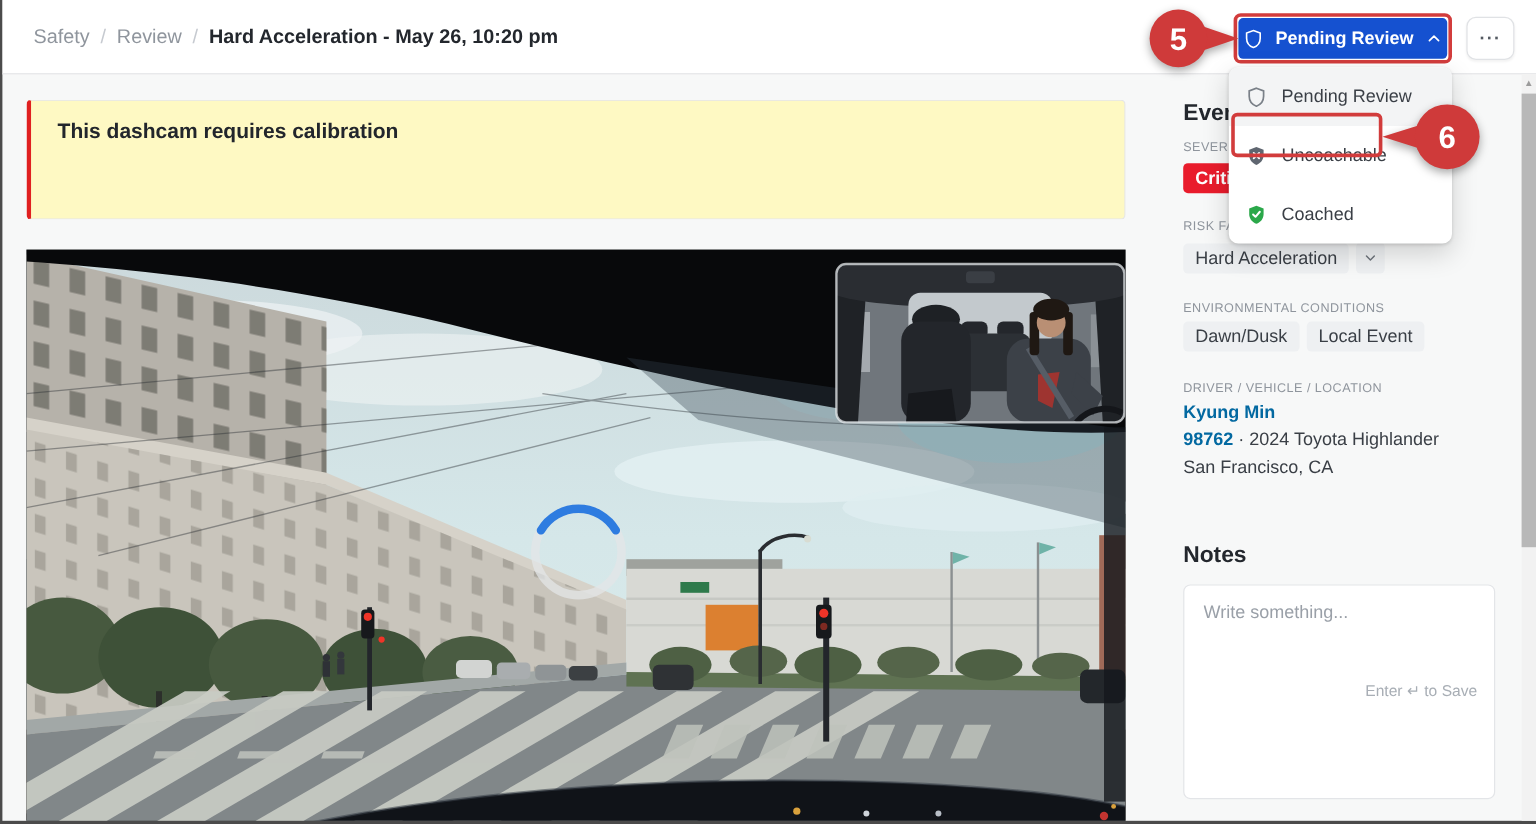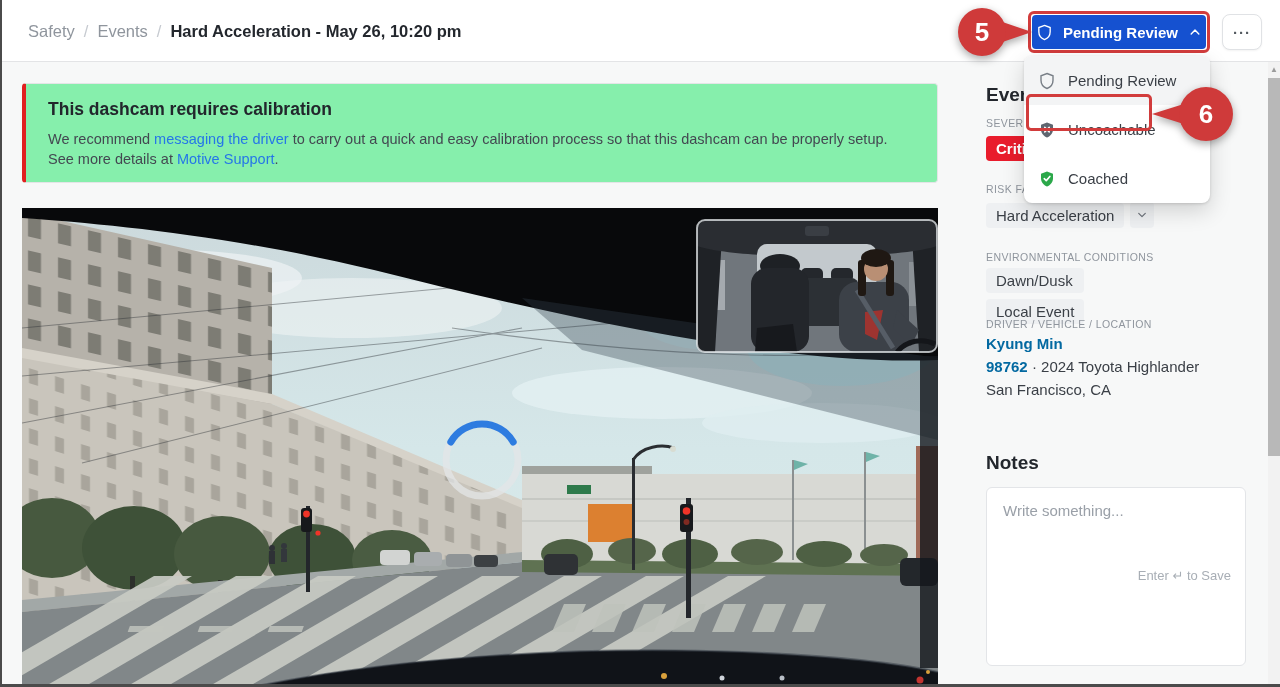--- a/index.html
+++ b/index.html
@@ -32,39 +32,39 @@
   
   .dropdown { position:absolute; left:1022px; top:56px; width:186px; height:147px; background:#fff;
     border-radius:8px; box-shadow:0 1px 3px rgba(0,0,0,.14), 0 8px 22px rgba(0,0,0,.16); z-index:25;
     display:flex; flex-direction:column; overflow:hidden; }
   .dd-item { flex:1; display:flex; align-items:center; gap:12px; padding-left:14px; font-size:15px;
     color:#3a3f46; cursor:pointer; }
   .dd-item.selected { background:#f3f4f5; }
   .red-box-coachable { position:absolute; left:1024px; top:94px; width:126px; height:37px;
     border:3px solid #d23c3c; border-radius:5px; z-index:30; pointer-events:none; }
   
-  .alert { position:absolute; left:20px; top:83px; width:916px; height:100px; background:#86efac;
+  .alert { position:absolute; left:20px; top:83px; width:916px; height:100px; background:#fef9c3;
     border:1px solid #e4e5e7; border-left:4px solid #e02020; border-radius:4px; padding:15px 22px; z-index:2; }
   .alert h3 { font-size:17.5px; font-weight:700; color:#22262c; margin-bottom:9px; }
   .alert p { font-size:14.5px; color:#434851; line-height:1.4; width:858px; }
   .alert a { color:#2576e8; text-decoration:none; cursor:pointer; }
   
   .video-wrap { position:absolute; left:20px; top:208px; width:916px; height:479px; z-index:1;
     background:#000; overflow:hidden; }
   
   .side { position:absolute; left:984px; top:0; width:260px; z-index:3; }
   .side .h2 { position:absolute; left:0; font-size:19px; font-weight:700; color:#23272d; white-space:nowrap; }
   .lbl { position:absolute; left:0; font-size:10.5px; letter-spacing:.4px; color:#8f959d; white-space:nowrap; }
   .badge-critical { position:absolute; left:0; top:136px; background:#e91c2c; color:#fff; font-size:15px;
     font-weight:700; padding:4px 10px; border-radius:4px; }
   .pill { background:#eef0f2; color:#3a3f46; font-size:15px; padding:4px 10px; border-radius:4px; white-space:nowrap; }
   .risk-row { position:absolute; left:0; top:202px; display:flex; gap:6px; align-items:center; }
   .chev-pill { background:#eef0f2; border-radius:4px; width:24px; height:26px; display:flex;
     align-items:center; justify-content:center; color:#6d737b; cursor:pointer; }
-  .tag-row { position:absolute; left:0; top:268px; display:flex; gap:6px;flex-direction:column; }
+  .tag-row { position:absolute; left:0; top:268px; display:flex; gap:6px; }
   .blue-link { color:#0369a1; cursor:pointer;font-weight:bold; }
   .info { position:absolute; left:0; font-size:15px; color:#3a3f46; white-space:nowrap; }
   .notes-card { position:absolute; left:0; top:487px; width:260px; height:179px; background:#fff;
     border:1px solid #e3e5e8; border-radius:6px; }
   .notes-card textarea { display:block; width:228px; height:66px; margin:14px 16px 0; border:none;
     outline:none; resize:none; font-family:inherit; font-size:15px; color:#3a3f46; background:transparent; }
   .notes-card textarea::placeholder { color:#9aa0a8; }
   .save-hint { text-align:right; padding:0 14px 8px 0; font-size:13px; color:#a8aeb5; }
   .notes-bottom { border-top:1px solid #e7e9eb; margin:0 12px; padding:11px 2px; display:flex;
     align-items:center; gap:10px; }
@@ -75,21 +75,21 @@
   .sb-arrow { position:absolute; left:0; top:3px; width:12px; text-align:center; font-size:8px; color:#9b9b9b; }
   .sb-thumb { position:absolute; left:0; top:16px; width:12px; height:378px; background:#b8b8b8; cursor:pointer; }
 </style>
 </head>
 <body>
 
 <div class="header">
   <div class="breadcrumb">
     <span>Safety</span>
     <span class="sep">/</span>
-    <span>Events</span>
+    <span>Review</span>
     <span class="sep">/</span>
     <span class="current">Hard Acceleration - May 26, 10:20 pm</span>
   </div>
 </div>
 
 <div class="btn-outline"></div>
 <div class="status-btn">
   <svg width="17" height="17" viewBox="0 0 24 24">
     <path d="M12 2l8 3v6c0 5.25-3.4 9.3-8 11-4.6-1.7-8-5.75-8-11V5z" fill="none" stroke="#fff" stroke-width="1.9"></path>
   </svg>
@@ -133,21 +133,20 @@
 <div class="red-box-coachable"></div>
 
 <svg class="balloon" style="left:1146px; top:85px;" width="106" height="60">
   <polygon points="4,29 58,12 58,46" fill="#cf3a3a"></polygon>
   <circle cx="58" cy="29" r="27" fill="#cf3a3a"></circle>
   <text x="58" y="29" text-anchor="middle" dy=".36em">6</text>
 </svg>
 
 <div class="alert">
   <h3>This dashcam requires calibration</h3>
-  <p><span>We recommend </span><a>messaging the driver</a><span> to carry out a quick and easy calibration process so that this dashcam can be properly setup. See more details at </span><a>Motive Support</a><span>.</span></p>
 </div>
 
 <div class="video-wrap">
 <svg width="916" height="479" viewBox="0 0 916 479">
   <defs>
     <linearGradient id="sky" x1="0" y1="0" x2="0" y2="1">
       <stop offset="0" stop-color="#ccd9dc"></stop>
           <stop offset=".6" stop-color="#d5e7e9"></stop>
           <stop offset="1" stop-color="#d9eaea"></stop>
     </linearGradient>

